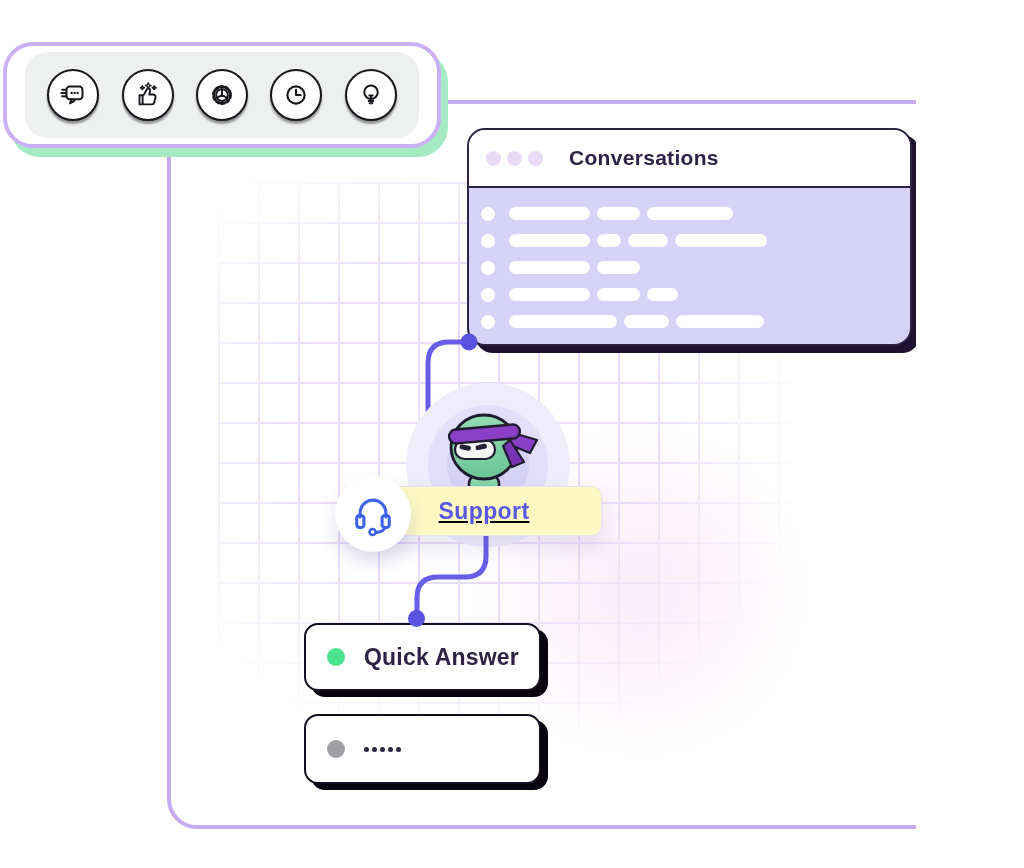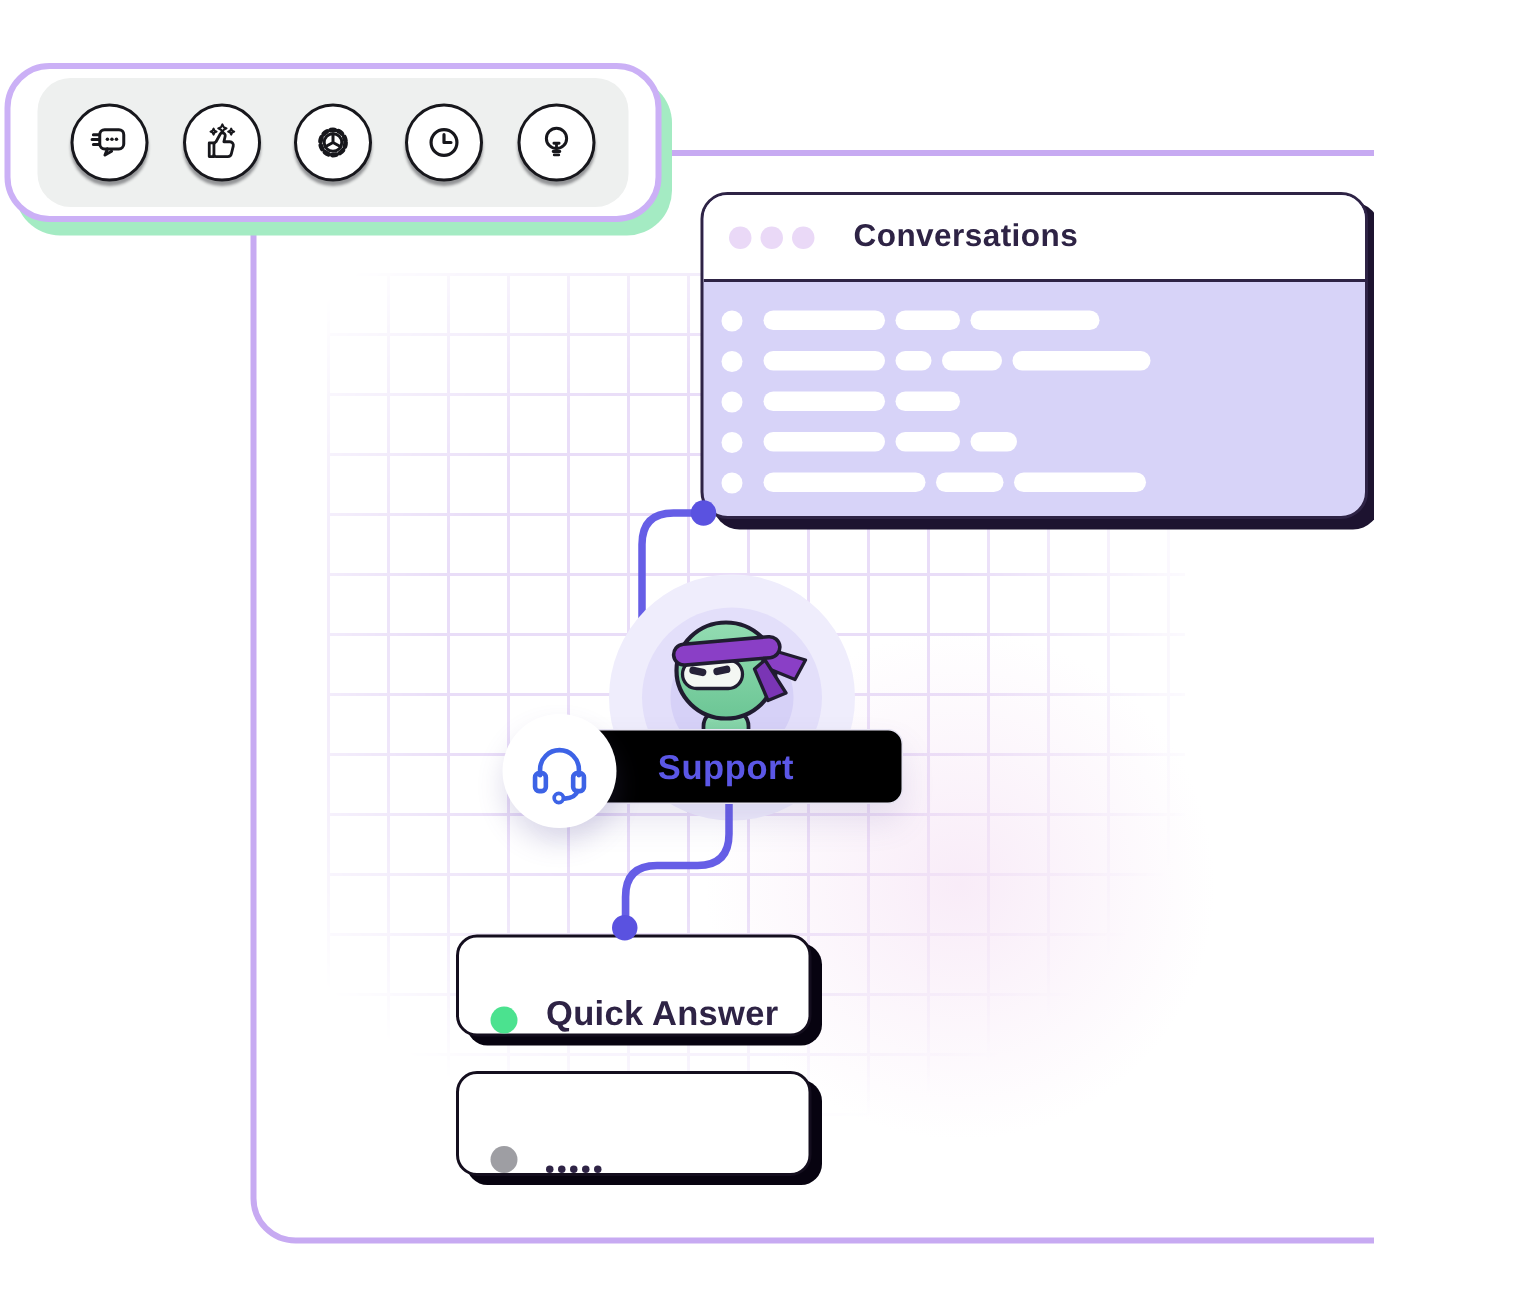--- a/index.html
+++ b/index.html
@@ -40,31 +40,31 @@
 
   
   .halo{position:absolute;left:406px;top:383px;width:164px;height:164px;border-radius:50%;
     background:var(--halo_outer);display:flex;align-items:center;justify-content:center;}
   .halo-mid{width:120px;height:120px;border-radius:50%;background:var(--halo_mid);
     display:flex;align-items:center;justify-content:center;}
   .halo-in{width:82px;height:82px;border-radius:50%;background:var(--halo_inner);}
   .ninja{position:absolute;left:424px;top:390px;width:120px;height:110px;}
 
   
-  .support{position:absolute;left:366px;top:486px;width:236px;height:50px;background:#000000;
+  .support{position:absolute;left:366px;top:486px;width:236px;height:50px;background:#fef9c3;
     border:1.5px solid #e7e4f2;border-radius:10px;display:flex;align-items:center;justify-content:center;
-    box-shadow:0 12px 22px rgba(96,86,160,.14);box-sizing:border-box;cursor:pointer;}
+    box-shadow:0 12px 22px rgba(96,86,160,.14);box-sizing:border-box;cursor:pointer;text-decoration:underline;}
   .support-label{font-size:23px;font-weight:700;color:var(--support_text);letter-spacing:.4px;}
   .headset{position:absolute;left:335px;top:476px;width:76px;height:76px;border-radius:50%;background:#fff;
     box-shadow:0 10px 18px rgba(96,86,160,.2);display:flex;align-items:center;justify-content:center;}
 
   
   .card{position:absolute;left:304px;width:237px;height:68px;background:#fff;
     border:2.5px solid var(--card_border);border-radius:14px;box-shadow:7px 6px 0 var(--card_shadow);
-    display:flex;align-items:flex-end;padding-left:21px;box-sizing:border-box;cursor:pointer;}
+    display:flex;align-items:center;padding-left:21px;box-sizing:border-box;cursor:pointer;}
   .card1{top:623px;}
   .card2{top:714px;height:70px;}
   .node-dot{width:18px;height:18px;border-radius:50%;background:var(--quick_answer_dot);flex:0 0 auto;}
   .card2 .node-dot{background:var(--more_dot);}
   .node-label{margin-left:19px;font-size:23px;font-weight:600;color:var(--text_dark);letter-spacing:.2px;}
   .ellipsis{display:flex;gap:3px;margin-left:19px;align-items:center;}
   .e-dot{width:5px;height:5px;border-radius:50%;background:var(--text_dark);}
   .conn2-dot{position:absolute;left:408px;top:610px;width:17px;height:17px;border-radius:50%;
     background:var(--connector_dot);}
 

